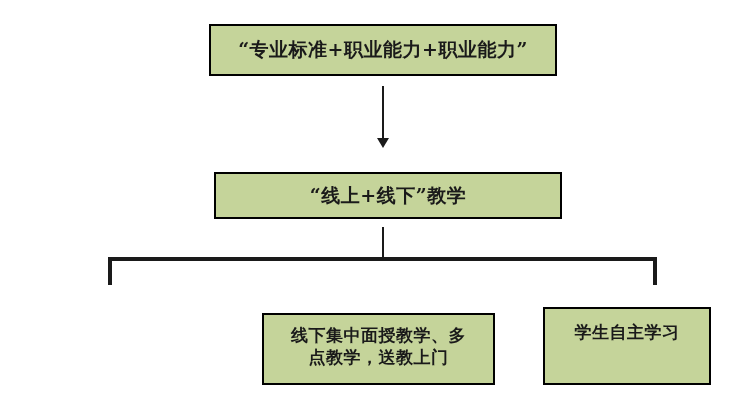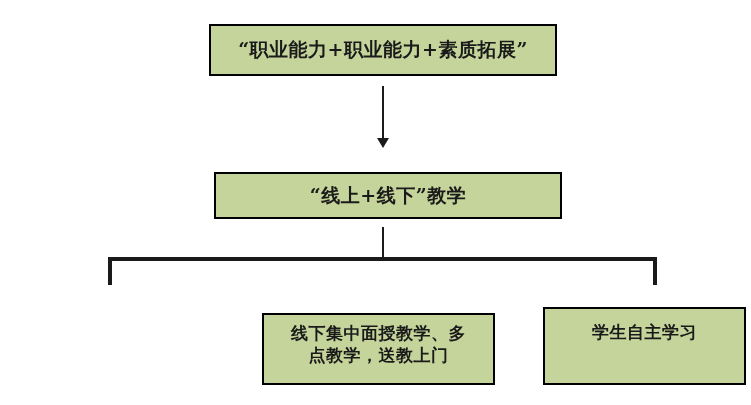--- a/index.html
+++ b/index.html
@@ -69,26 +69,25 @@
     padding-top: 9px;
   }
   #node-offline {
     left: 262px;
     top: 313px;
     width: 233px;
     height: 72px;
     font-size: 17px;
     align-items: flex-start;
     padding-top: 9px;
-    font-family: Liberation Mono, monospace;
   }
   #node-self {
     left: 543px;
     top: 307px;
-    width: 203px;
+    width: 168px;
     height: 78px;
     font-size: 17px;
     align-items: flex-start;
     padding-top: 12px;
   }
 
   
   .conn {
     position: absolute;
     background: #1a1a1a;
@@ -140,21 +139,21 @@
     width: 4px;
     height: 28px;
   }
 </style>
 </head>
 <body>
 
 <div id="diagram">
 
   <div class="node" id="node-top">
-    <span class="node-text">“职业能力+职业能力+素质拓展”</span>
+    <span class="node-text">“专业标准+职业能力+职业能力”</span>
   </div>
 
   <div class="conn" id="arrow-stem"></div>
   <div id="arrow-head"></div>
 
   <div class="node" id="node-mode">
     <span class="node-text">“线上+线下”教学</span>
   </div>
 
   <div class="conn" id="bracket-stem"></div>

